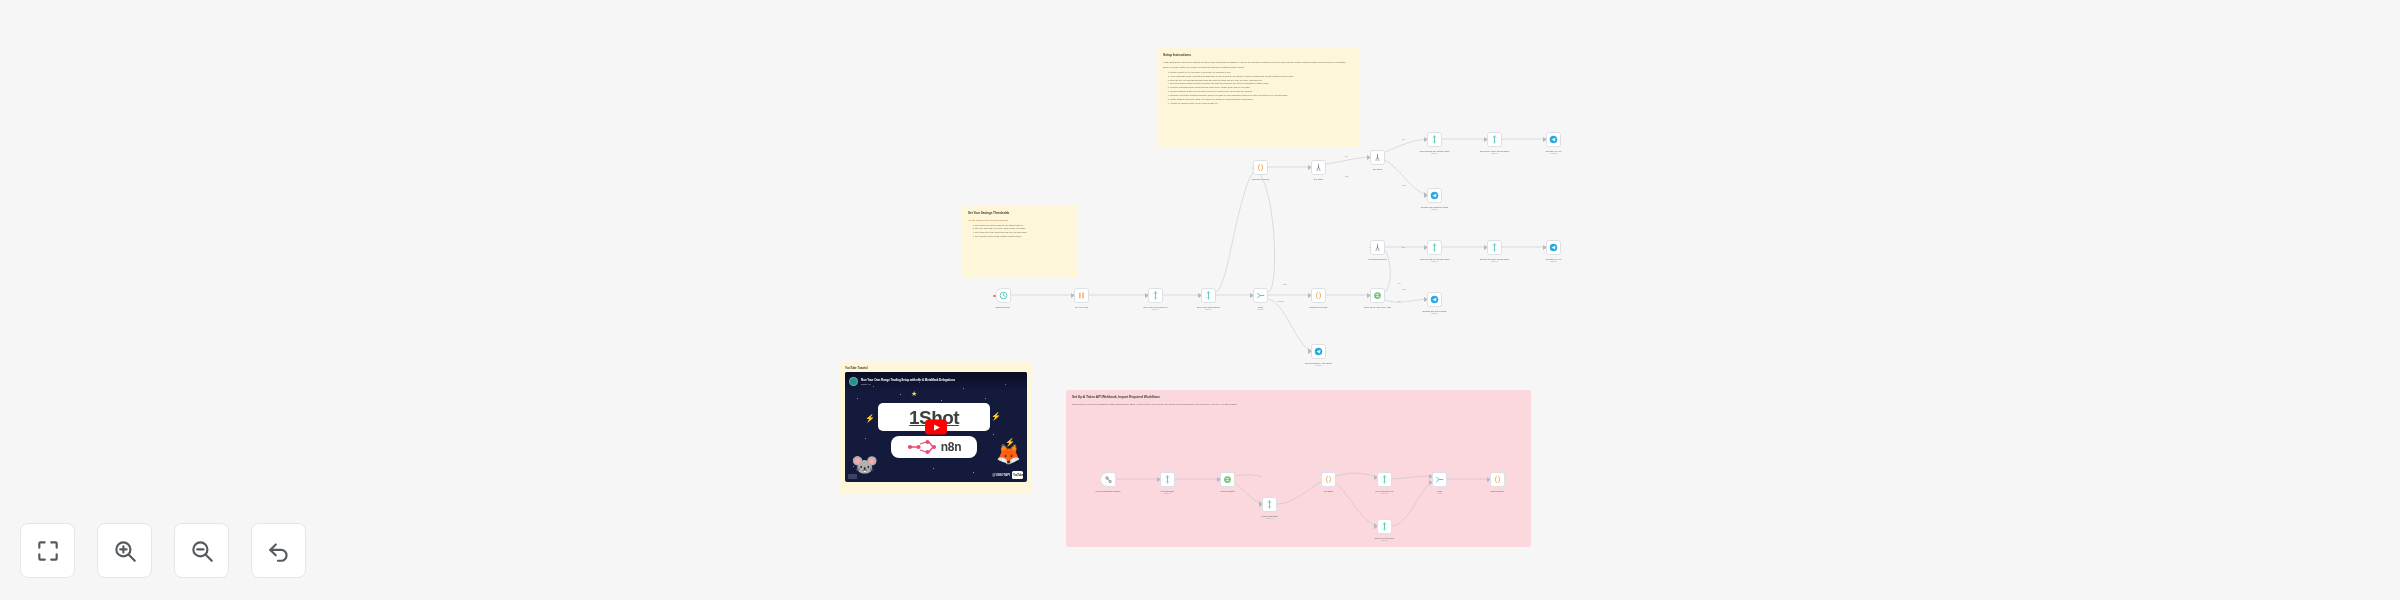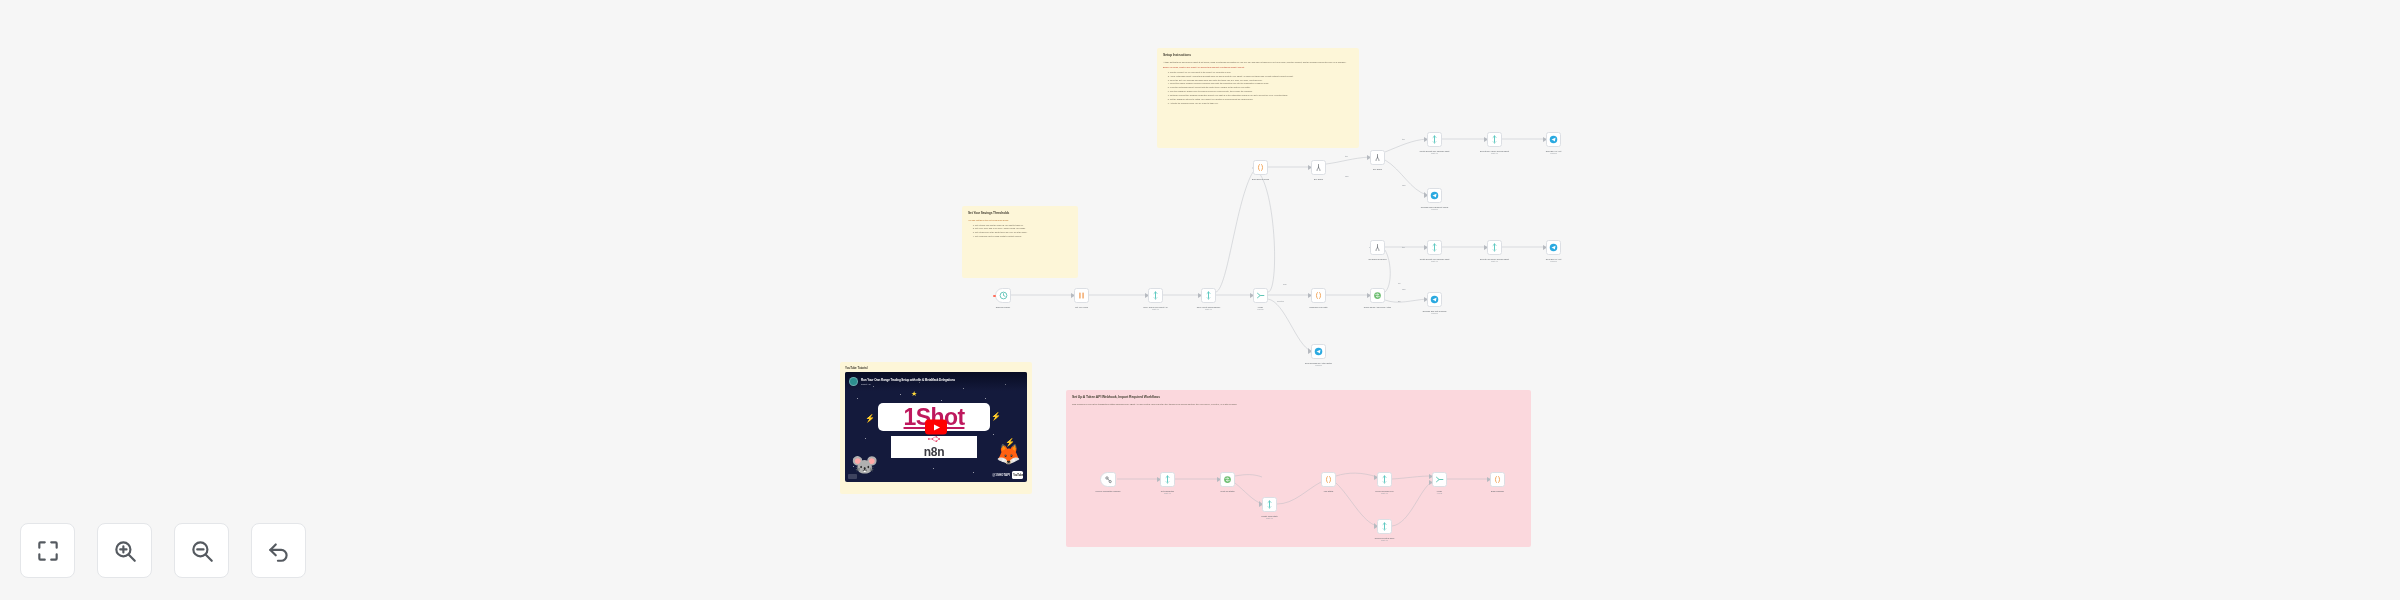--- a/index.html
+++ b/index.html
@@ -90,28 +90,28 @@
     letter-spacing:-.1px; white-space:nowrap;
   }
   .video-sub { font-size:2.2px; color:#c8cbd8; }
   .badge-1shot {
     position:absolute; left:33px; top:31px;
     width:112px; height:28px; background:#fff;
     border-radius:5px; display:flex; align-items:center;
     justify-content:center; z-index:4;
   }
   .badge-1shot span {
-    font-size:23px; font-weight:bold; color:#be185d;
+    font-size:19px; font-weight:bold; color:#404040;
     letter-spacing:-.6px; line-height:1;text-decoration:underline;
   }
   .badge-n8n {
     position:absolute; left:46px; top:64px;
     width:86px; height:22px; background:#fff;
-    border-radius:0; display:flex; align-items:center;
-    justify-content:center; gap:4px; z-index:4;flex-direction:column;
+    border-radius:8px; display:flex; align-items:center;
+    justify-content:center; gap:4px; z-index:4;
   }
   .badge-n8n .n8n-mark { display:block; }
   .badge-n8n span {
     font-size:12px; font-weight:bold; color:#3c3c43;
     letter-spacing:-.3px; line-height:1;
   }
   .play-btn {
     position:absolute; left:50%; top:50%;
     transform:translate(-50%,-50%);
     width:22px; height:15px; background:#ff0000;

